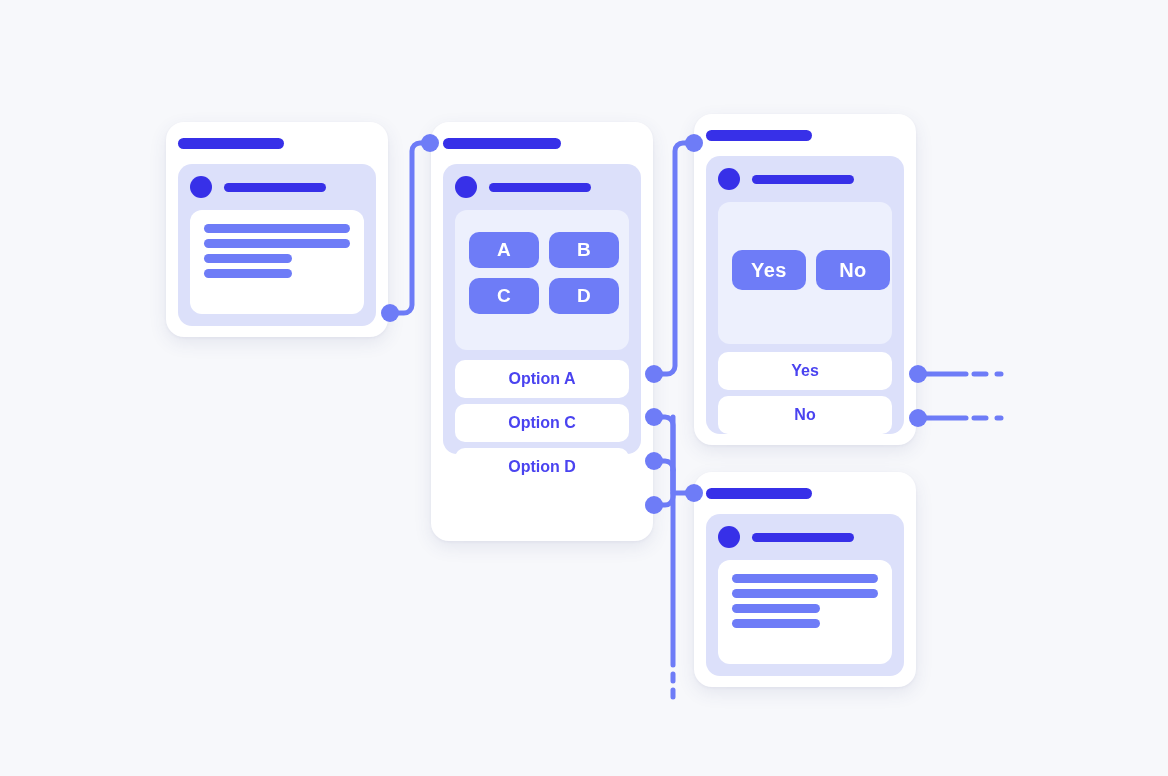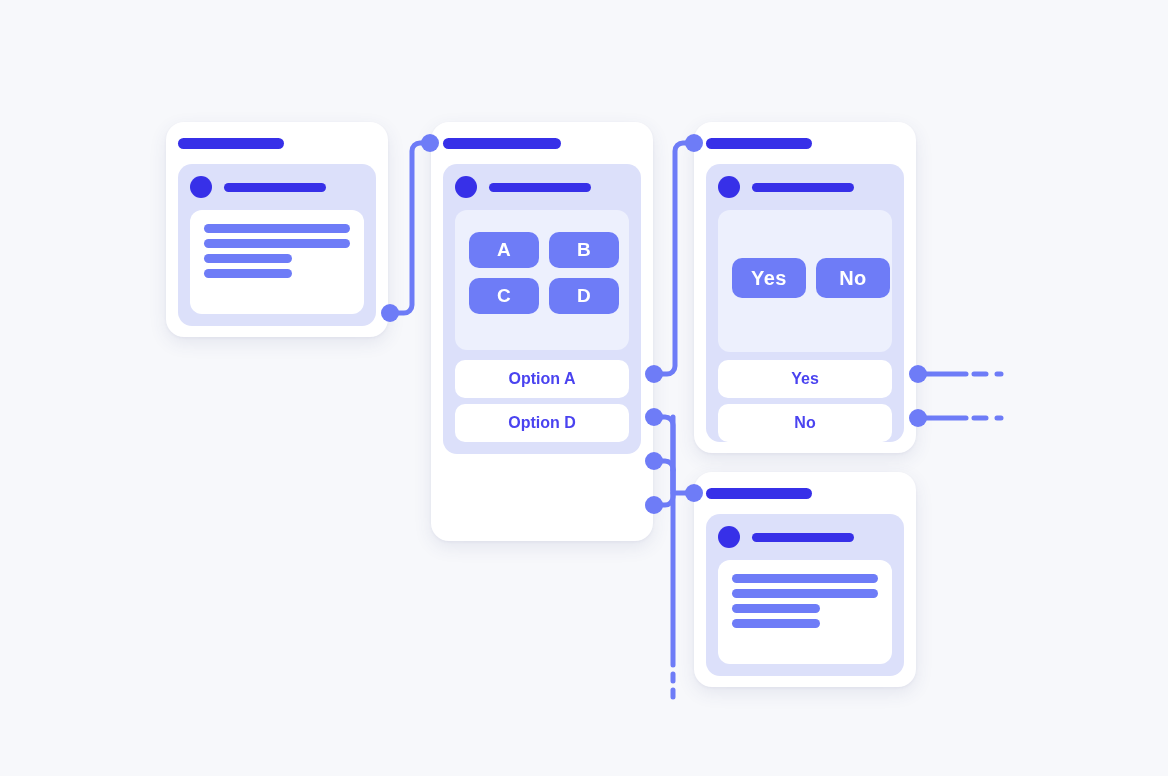--- a/index.html
+++ b/index.html
@@ -131,31 +131,32 @@
         <div class="chip-grid" style="left:14px;top:22px;grid-template-columns:70px 70px;grid-template-rows:36px 36px;">
           <button class="chip" style="font-size:19px;">A</button>
           <button class="chip" style="font-size:19px;">B</button>
           <button class="chip" style="font-size:19px;">C</button>
           <button class="chip" style="font-size:19px;">D</button>
         </div>
       </div>
 
       <div class="opt-list" style="left:12px;top:196px;width:174px;">
         <button class="opt" style="height:38px;">Option A</button>
+        <button class="opt" style="height:38px;">Option C</button>
         <button class="opt" style="height:38px;">Option D</button>
       </div>
     </div>
   </div>
   <div class="dot" style="left:421px;top:134px;"></div>
   <div class="dot" style="left:645px;top:365px;"></div>
   <div class="dot" style="left:645px;top:408px;"></div>
   <div class="dot" style="left:645px;top:452px;"></div>
   <div class="dot" style="left:645px;top:496px;"></div>
 
-  <div class="card" style="left:694px;top:122px;width:222px;height:331px;">
+  <div class="card" style="left:694px;top:114px;width:222px;height:331px;">
     <div class="card-title" style="left:12px;top:16px;width:106px;"></div>
 
     <div class="panel" style="left:12px;top:42px;width:198px;height:278px;">
       <div class="panel-head" style="left:12px;top:12px;">
         <span class="avatar"></span>
         <span class="head-bar" style="width:102px;"></span>
       </div>
 
       <div class="inner-light" style="left:12px;top:46px;width:174px;height:142px;">
         <div class="chip-grid" style="left:14px;top:48px;grid-template-columns:74px 74px;grid-template-rows:40px;">

